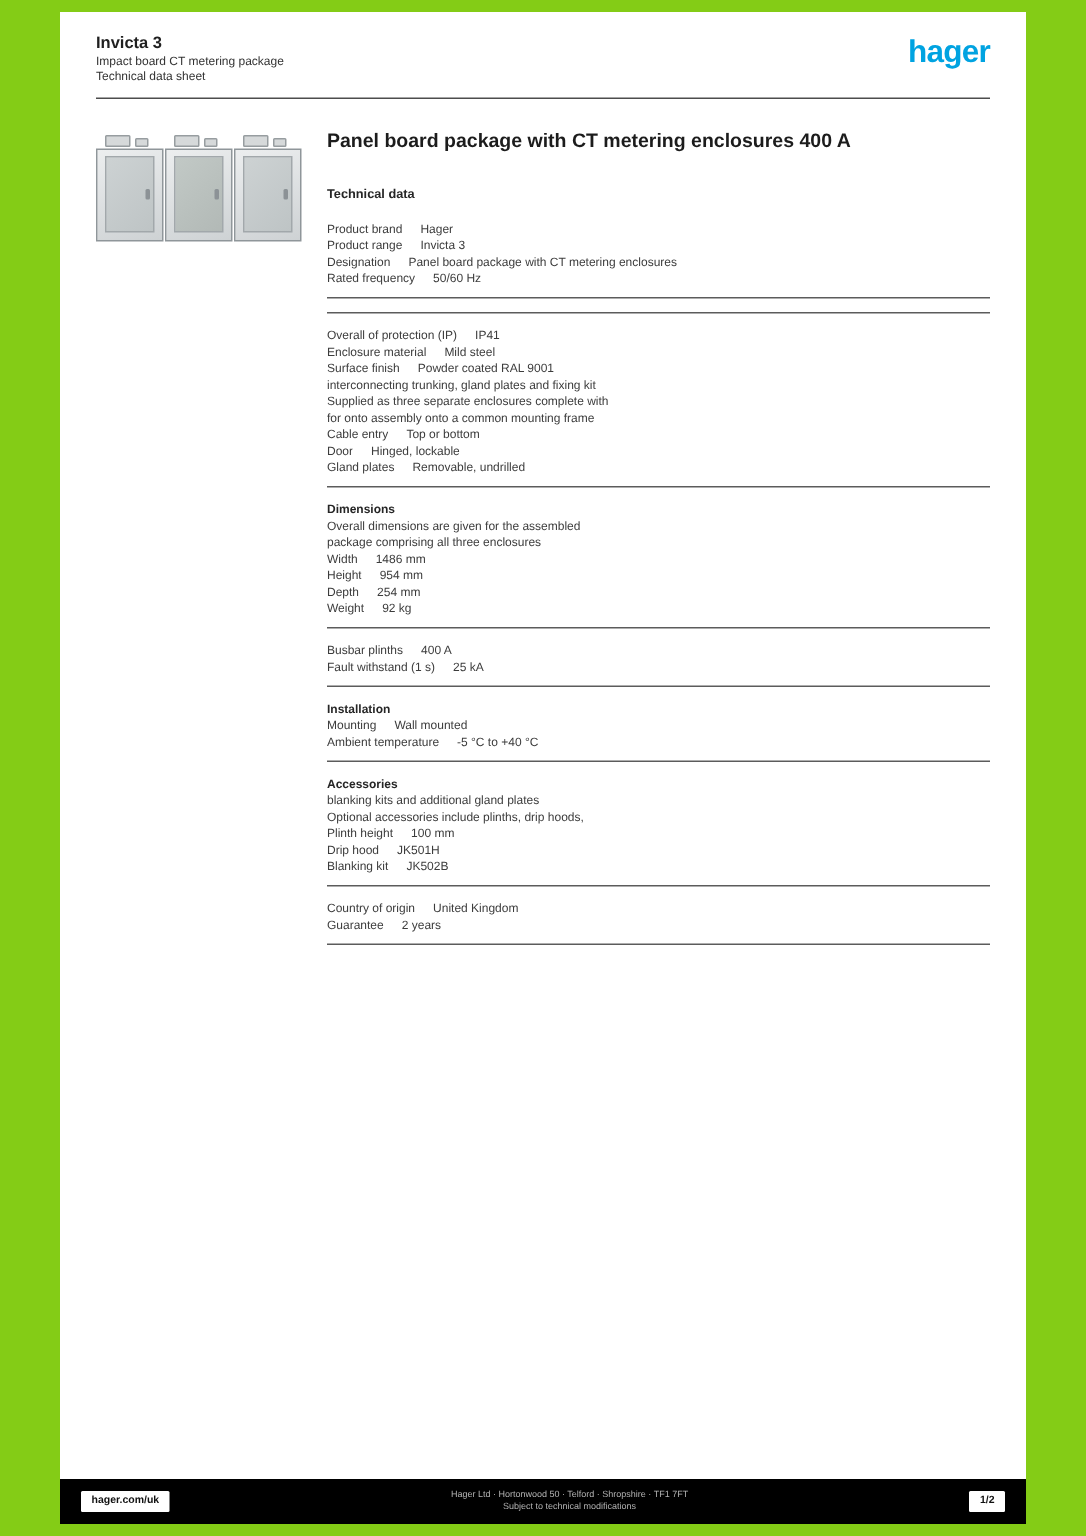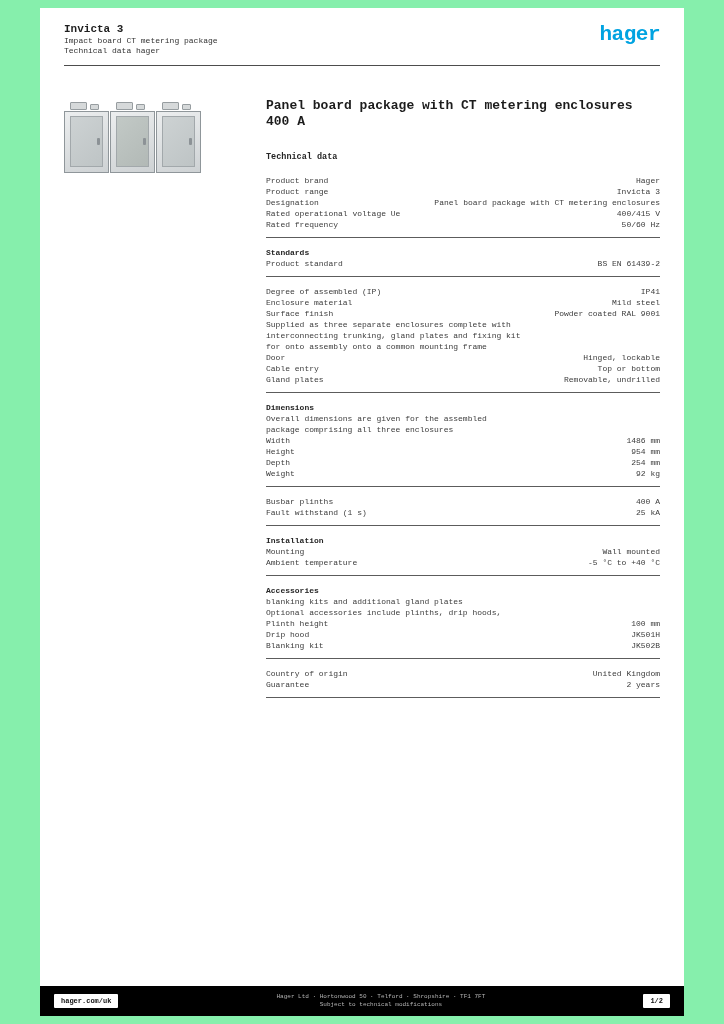--- a/index.html
+++ b/index.html
@@ -2,21 +2,21 @@
 <html><head>
 <meta charset="utf-8">
 <style>
   * { box-sizing: border-box; margin: 0; padding: 0; }
   html, body { width: 724px; height: 1024px; }
   body {
     background: #000;
     font-family: "Liberation Sans", sans-serif;
     overflow: hidden;
   }
-  .canvas { position: relative; width: 724px; height: 1024px; background: #86efac; font-family: Liberation Mono, monospace; }
+  .canvas { position: relative; width: 724px; height: 1024px; background: #84cc16; }
   .paper {
     position: absolute; left: 40px; top: 8px;
     width: 644px; height: 1008px;
     background: #ffffff;
     display: flex; flex-direction: column;
   }
 
   
   .header {
     margin: 14px 24px 0 24px;
@@ -25,21 +25,21 @@
     padding-bottom: 9px;
   }
   .h-code { font-size: 11px; font-weight: bold; color: #1f1f1f; line-height: 14px; }
   .h-line { font-size: 8px; color: #333; line-height: 10px; }
   .logo {
     font-size: 21px; font-weight: bold; letter-spacing: -0.5px;
     line-height: 22px; margin-top: 2px;
   }
 
   
-  .body-row { display: flex; align-items: flex-start; margin: 32px 24px 0 24px; flex: 1; gap: 48px; }
+  .body-row { display: flex; align-items: flex-start; margin: 20px 24px 0 24px; flex: 1; }
   .left-col { width: 154px; flex: none; }
   .right-col { flex: 1; min-width: 0; }
 
   
   .product-image { position: relative; width: 140px; height: 92px; margin-top: 2px; }
   .units { display: flex; gap: 1px; margin-top: 13px; }
   .unit {
     position: relative; width: 45px; height: 62px;
     background: linear-gradient(160deg, #eceeef, #ced2d4);
     border: 1px solid #8f969a;
@@ -58,21 +58,21 @@
     position: absolute; background: #d6d9da; border: 1px solid #979da0; border-radius: 1px;
   }
   .vent-a { top: -10px; left: 5px; width: 17px; height: 8px; }
   .vent-b { top: -8px; left: 25px; width: 9px; height: 6px; }
 
   
   .title { font-size: 13px; font-weight: bold; color: #1c1c1c; line-height: 16px; margin-bottom: 22px; }
   .tech-label { font-size: 8.5px; font-weight: bold; color: #262626; margin-bottom: 13px; }
   .section { }
   .sec-heading { font-size: 8px; font-weight: bold; color: #262626; line-height: 11px; margin-top: 2px; }
-  .row { display: flex; justify-content: space-between; font-size: 8px; color: #3c3c3c; line-height: 11px; }
+  .row { display: flex; font-size: 8px; color: #3c3c3c; line-height: 11px; }
   .row .label { white-space: nowrap; overflow: hidden; }
   .row .value { text-align: right; white-space: nowrap; padding-left: 12px; }
   .row-text { font-size: 8px; color: #3c3c3c; line-height: 11px; }
   .divider { border-top: 1px solid #5c5c5c; margin: 7px 0 9px 0; }
 
   
   .footer {
     margin-top: auto; height: 30px; background: #000;
     display: flex; align-items: center; justify-content: space-between;
     padding: 0 14px;
@@ -86,21 +86,21 @@
 </head>
 <body>
 
 <div class="canvas">
   <div class="paper">
 
     <div class="header">
       <div class="header-left">
         <div class="h-code">Invicta 3</div>
         <div class="h-line">Impact board CT metering package</div>
-        <div class="h-line">Technical data hager</div>
+        <div class="h-line">Technical data sheet</div>
       </div>
       <div class="logo" id="logo" style="color: rgb(0, 163, 225);">hager</div>
     </div>
 
     <div class="body-row">
       <div class="left-col">
         <div class="product-image">
           <div class="units">
             <div class="unit">
               <span class="vent-a"></span>
@@ -135,60 +135,49 @@
               </div>
               <div class="row">
                 <span class="label">Product range</span>
                 <span class="value">Invicta 3</span>
               </div>
               <div class="row">
                 <span class="label">Designation</span>
                 <span class="value">Panel board package with CT metering enclosures</span>
               </div>
               <div class="row">
-                <span class="label">Rated operational voltage Ue</span>
-                <span class="value">400/415 V</span>
-              </div>
-              <div class="row">
                 <span class="label">Rated frequency</span>
                 <span class="value">50/60 Hz</span>
               </div>
             </div>
             <div class="divider"></div>
-            <div class="section">
-              <div class="sec-heading">Standards</div>
-              <div class="row">
-                <span class="label">Product standard</span>
-                <span class="value">BS EN 61439-2</span>
-              </div>
-            </div>
-            <div class="divider"></div>
-            <div class="section">
-              <div class="row">
-                <span class="label">Degree of assembled (IP)</span>
+            <div class="divider"></div>
+            <div class="section">
+              <div class="row">
+                <span class="label">Overall of protection (IP)</span>
                 <span class="value">IP41</span>
               </div>
               <div class="row">
                 <span class="label">Enclosure material</span>
                 <span class="value">Mild steel</span>
               </div>
               <div class="row">
                 <span class="label">Surface finish</span>
                 <span class="value">Powder coated RAL 9001</span>
               </div>
+              <div class="row-text">interconnecting trunking, gland plates and fixing kit</div>
               <div class="row-text">Supplied as three separate enclosures complete with</div>
-              <div class="row-text">interconnecting trunking, gland plates and fixing kit</div>
               <div class="row-text">for onto assembly onto a common mounting frame</div>
+              <div class="row">
+                <span class="label">Cable entry</span>
+                <span class="value">Top or bottom</span>
+              </div>
               <div class="row">
                 <span class="label">Door</span>
                 <span class="value">Hinged, lockable</span>
-              </div>
-              <div class="row">
-                <span class="label">Cable entry</span>
-                <span class="value">Top or bottom</span>
               </div>
               <div class="row">
                 <span class="label">Gland plates</span>
                 <span class="value">Removable, undrilled</span>
               </div>
             </div>
             <div class="divider"></div>
             <div class="section">
               <div class="sec-heading">Dimensions</div>
               <div class="row-text">Overall dimensions are given for the assembled</div>

